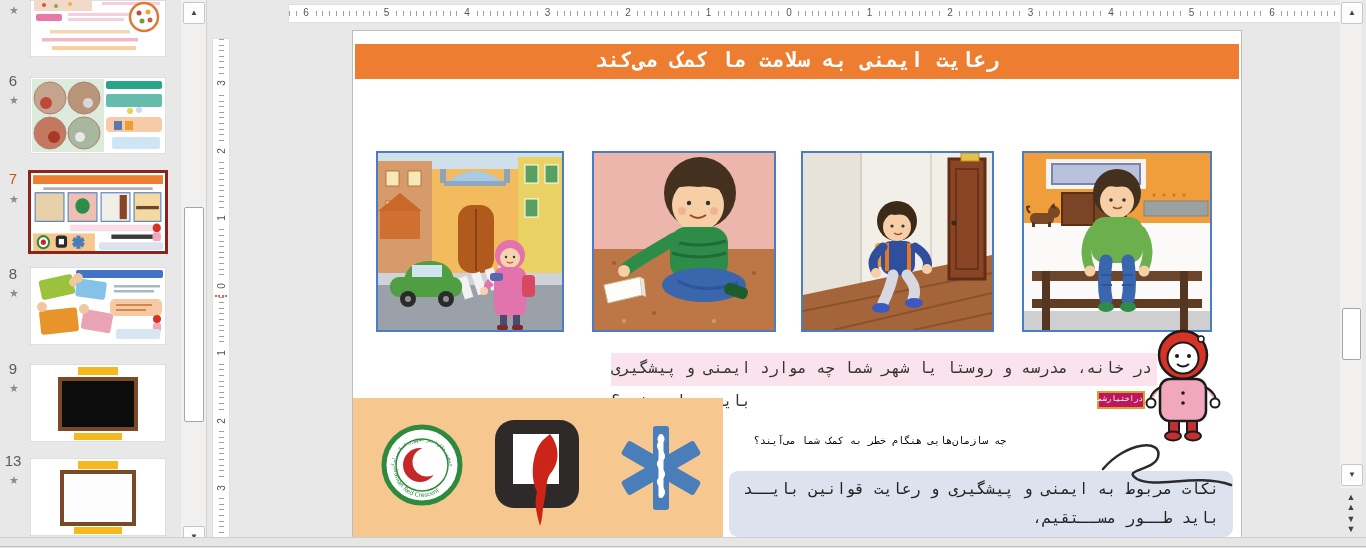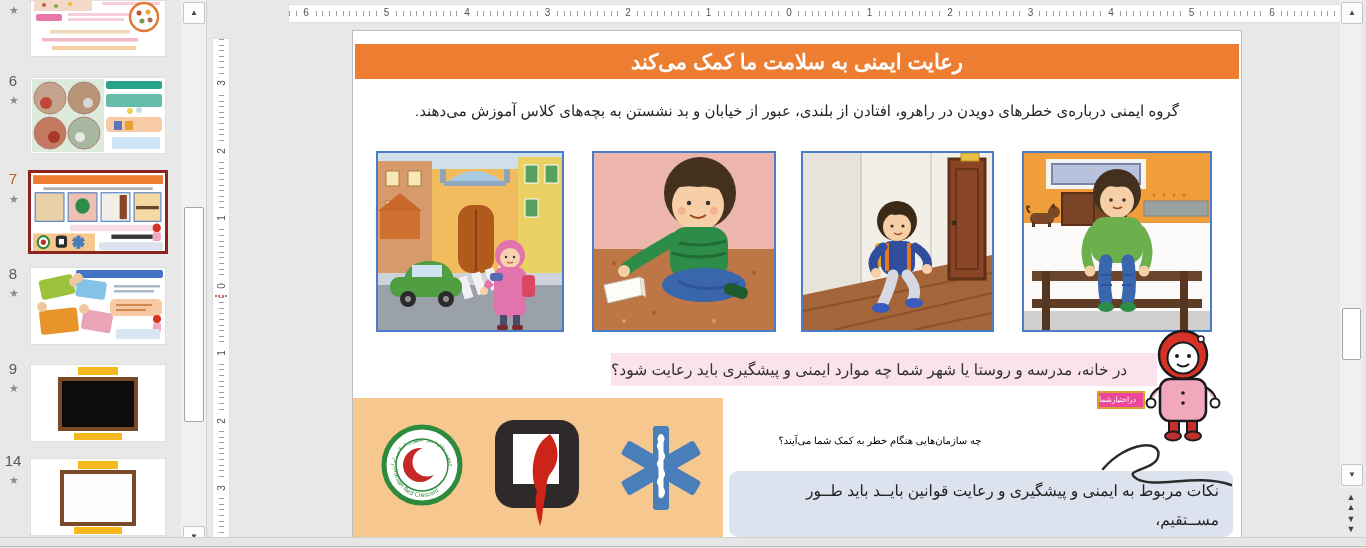--- a/index.html
+++ b/index.html
@@ -1,18 +1,18 @@
 <!DOCTYPE html>
 <html><head>
 <meta charset="utf-8">
 <style>
 html,body{margin:0;padding:0}
 .app{position:relative;width:1366px;height:548px;background:#e8e8e8;font-family:"Liberation Sans",sans-serif;overflow:hidden}
 .abs{position:absolute}
-.fa{font-family:Liberation Sans, sans-serif;direction:rtl}
+.fa{font-family:Liberation Mono, monospace;direction:rtl}
 svg{display:block}
 
 .thumb{position:absolute;left:30px;width:136px;background:#fff}
 .t-num{position:absolute;left:2px;width:22px;text-align:center;font-size:15px;color:#5a5a5a}
 .t-num.sel{color:#c55a11}
 .t-star{position:absolute;left:6px;width:16px;text-align:center;font-size:11px;color:#8d8d8d}
 .t-star::before{content:"★"}
 
 .sb-track{position:absolute;background:#f1f0ef}
 .sb-btn{position:absolute;width:20px;height:20px;background:#fdfdfd;border:1px solid #c6c6c6;border-radius:2px;color:#454545;text-align:center;line-height:19px;font-size:8px}
@@ -34,21 +34,21 @@
 .slide{position:absolute;left:352px;top:30px;width:888px;height:506px;background:#fff;border:1px solid #bdbdbd;overflow:hidden}
 .banner{position:absolute;left:2px;top:13px;width:884px;height:35px;background:#ed7d31;color:#fff;font-weight:bold;font-size:21px;line-height:35px;text-align:center}
 .intro{position:absolute;left:10px;right:10px;top:71px;font-size:15px;color:#262626;text-align:center}
 .img-frame{position:absolute;top:120px;height:181px;border:2px solid #4a7cc7;box-sizing:border-box;background:#fff;overflow:hidden}
 .pinkq{position:absolute;left:258px;top:322px;width:546px;height:33px;background:#fae3ec;color:#333;font-size:15.5px;line-height:33px;text-align:left}
 .heading{position:absolute;left:376px;width:302px;top:368px;font-size:20px;font-weight:bold;color:#111;text-align:center}
 .q2{position:absolute;left:366px;width:322px;top:404px;font-size:10px;color:#000000;text-align:center}
 .peach{position:absolute;left:0;top:367px;width:370px;height:139px;background:#f6c890}
 .bluebox{position:absolute;left:376px;top:440px;width:504px;height:66px;background:#dce2ee;border-radius:9px;box-sizing:border-box;padding:5px 14px 0 14px}
 .bluebox div{font-size:15.5px;line-height:29px;color:#222;text-align:right}
-.badge{position:absolute;left:744px;top:360px;width:48px;height:18px;box-sizing:border-box;background:#ec4899;border:2px solid #d8a030;color:#fff;font-size:7.5px;line-height:13px;text-align:left}
+.badge{position:absolute;left:744px;top:360px;width:48px;height:18px;box-sizing:border-box;background:#be185d;border:2px solid #d8a030;color:#fff;font-size:7.5px;line-height:13px;text-align:left}
 .bottombar{position:absolute;left:0;top:537px;width:1366px;height:11px;background:#e6e6e6;border-top:1px solid #cfcfcf}
 .bottomline{position:absolute;left:0;top:546px;width:1366px;height:0;border-top:1px solid #bdbdbd}
 .vdivider{position:absolute;left:206px;top:0;width:0;height:548px;border-left:1px solid #d2d2d2}
 </style>
 </head>
 <body>
 
 <div class="app">
 
   <div class="abs" style="left:0;top:0;width:180px;height:548px">
@@ -170,21 +170,21 @@
     <div class="t-star" style="top:382px"></div>
     <div class="thumb" style="top:364px;height:78px">
       <svg viewBox="0 0 136 78" width="136" height="78">
         <rect x="0" y="0" width="136" height="78" fill="#fff" stroke="#c0c0c0"></rect>
         <rect x="48" y="3" width="40" height="8" fill="#f5b91e"></rect>
         <rect x="30" y="15" width="76" height="50" fill="#0c0c0c" stroke="#7a4a28" stroke-width="4"></rect>
         <rect x="44" y="69" width="48" height="7" fill="#f5b91e"></rect>
       </svg>
     </div>
 
-    <div class="t-num" style="top:452px">14</div>
+    <div class="t-num" style="top:452px">13</div>
     <div class="t-star" style="top:474px"></div>
     <div class="thumb" style="top:458px;height:78px">
       <svg viewBox="0 0 136 78" width="136" height="78">
         <rect x="0" y="0" width="136" height="78" fill="#fff" stroke="#c0c0c0"></rect>
         <rect x="48" y="3" width="40" height="8" fill="#f5b91e"></rect>
         <rect x="32" y="14" width="72" height="52" fill="#fdfdfd" stroke="#7a4a28" stroke-width="4"></rect>
         <rect x="44" y="69" width="48" height="7" fill="#f5b91e"></rect>
       </svg>
     </div>
   </div>
@@ -218,21 +218,20 @@
       <span class="vtick" style="top: 111.5px;">2</span>
       <span class="vtick" style="top: 179px;">1</span>
       <span class="vtick" style="top: 246.5px;">0</span>
       <span class="vtick" style="top: 314px;">1</span>
       <span class="vtick" style="top: 381.5px;">2</span>
       <span class="vtick" style="top: 449px;">3</span>
     </div>
 
   <div class="slide">
     <div class="banner fa"><span>رعایت ایمنی به سلامت ما کمک می‌کند</span></div>
-    <div class="intro fa">گروه ایمنی درباره‌ی خطرهای دویدن در راهرو، افتادن از بلندی، عبور از خیابان و بد نشستن به بچه‌های کلاس آموزش می‌دهند.</div>
 
     <div class="img-frame" style="left:23px;width:188px">
       <svg viewBox="0 0 184 177" width="184" height="177">
         <rect width="184" height="177" fill="#cfe0ea"></rect>
         <rect x="0" y="8" width="54" height="122" fill="#d79b6b"></rect>
         <rect x="8" y="18" width="13" height="15" fill="#f8e8b8" stroke="#b07840"></rect>
           <rect x="30" y="18" width="13" height="15" fill="#f8e8b8" stroke="#b07840"></rect>
         <rect x="8" y="48" width="13" height="15" fill="#f8e8b8" stroke="#b07840"></rect>
         <polygon points="0,58 22,40 44,58" fill="#c9682a"></polygon>
           <rect x="2" y="58" width="40" height="28" fill="#cf7030"></rect>

